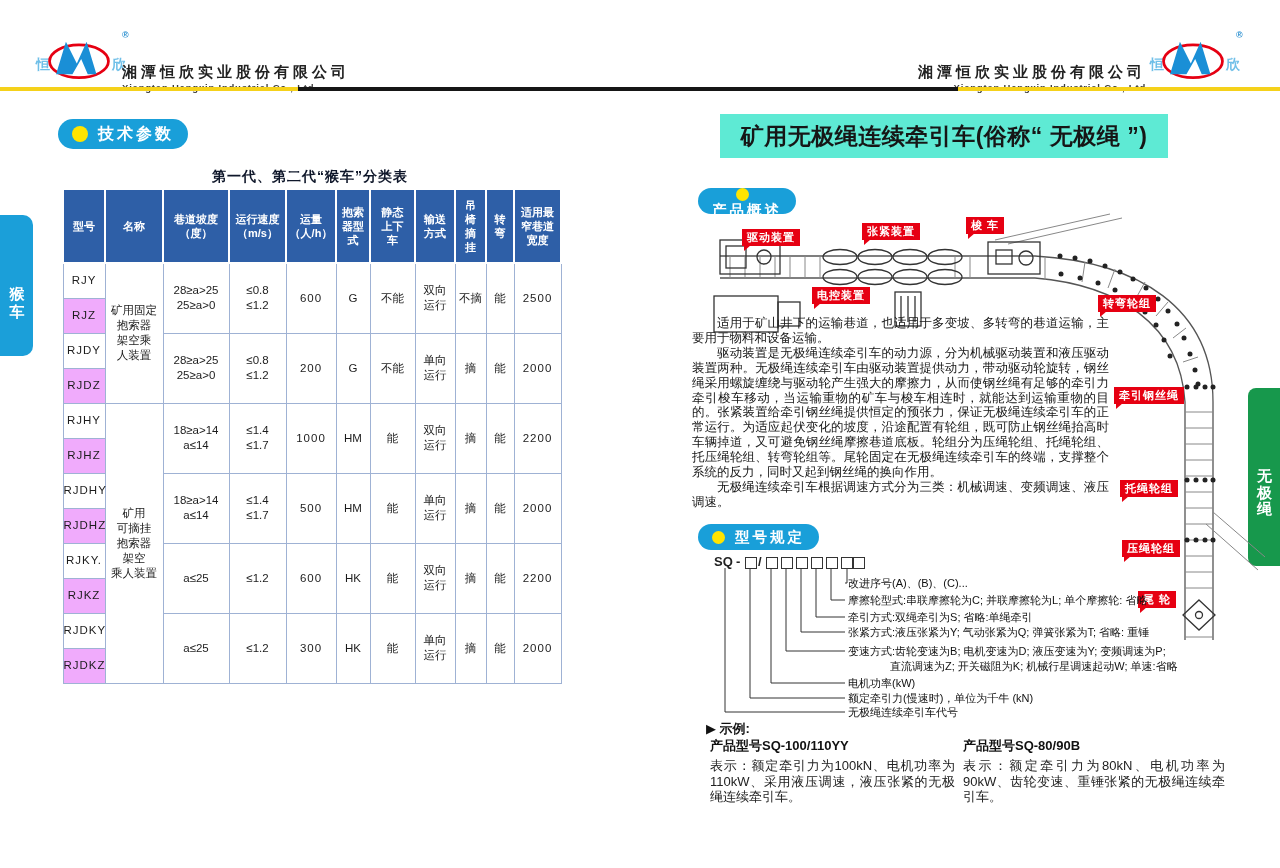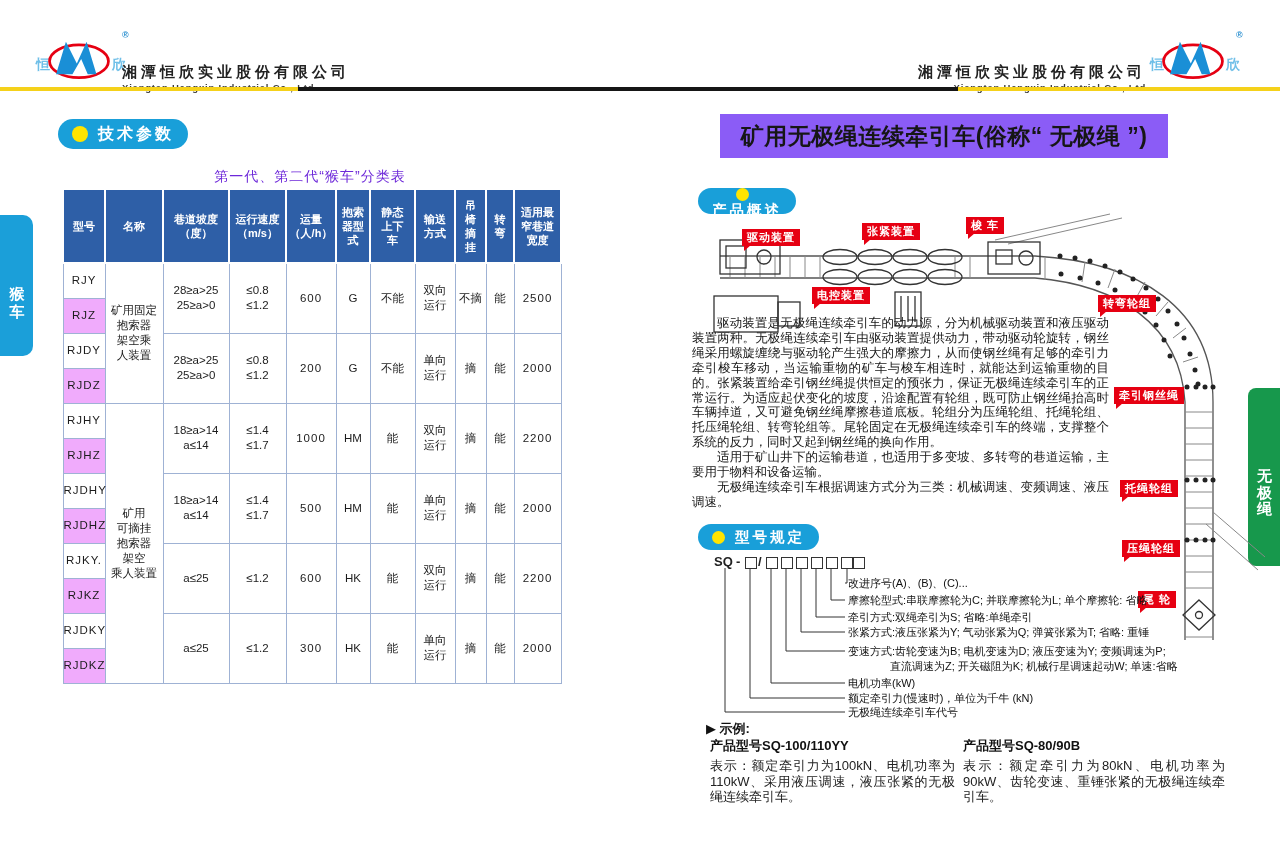--- a/index.html
+++ b/index.html
@@ -38,27 +38,27 @@
   
   .pill{position:absolute;background:#199fd9;border-radius:16px;color:#fff;font-weight:bold;
         display:flex;align-items:center;padding:0 14px;letter-spacing:3px;}
   .pill .dot{border-radius:50%;background:#ffe400;margin-right:10px;flex:0 0 auto;}
   .pill-tech{left:58px;top:119px;height:30px;font-size:16px;}
   .pill-tech .dot{width:16px;height:16px;}
   .pill-sm{height:26px;font-size:14.5px;border-radius:13px;}
   .pill-sm .dot{width:13px;height:13px;}
   .pill-overview{left:698px;top:188px;flex-direction:column;}
   .pill-model{left:698px;top:524px;}
-  .banner{position:absolute;left:720px;top:114px;width:448px;height:44px;background:#8b5cf6;
+  .banner{position:absolute;left:720px;top:114px;width:448px;height:44px;background:#5eead4;
           display:flex;align-items:center;justify-content:center;font-size:23px;font-weight:bold;
           color:#161616;letter-spacing:0.5px;}
 
   
   .tbl-title{position:absolute;left:60px;top:168px;width:500px;text-align:center;
-             font-size:14px;font-weight:normal;color:#6d28d9;letter-spacing:1px;}
+             font-size:14px;font-weight:bold;color:#0f172a;letter-spacing:1px;}
   table.spec{position:absolute;left:62px;top:188px;width:498px;border-collapse:collapse;
              table-layout:fixed;background:#fff;}
   table.spec th{background:#2e5fa7;color:#fff;font-size:11px;font-weight:bold;
                 border:2px solid #fff;padding:0;line-height:14px;height:72px;
                 white-space:pre-line;vertical-align:middle;text-align:center;}
   table.spec td{border:1px solid #9fb2d4;font-size:11.5px;color:#1c1c1c;text-align:center;
                 vertical-align:middle;padding:0;line-height:15px;white-space:pre-line;}
   table.spec tr{height:35px;}
   td.model{font-size:11px;letter-spacing:1px;}
   td.alt{background:#f0abfc;}
@@ -424,22 +424,22 @@
   <div class="rlabel" style="left:862px;top:223px;">张紧装置</div>
   <div class="rlabel" style="left:966px;top:217px;">梭 车</div>
   <div class="rlabel" style="left:812px;top:287px;">电控装置</div>
   <div class="rlabel" style="left:1098px;top:295px;">转弯轮组</div>
   <div class="rlabel" style="left:1114px;top:387px;">牵引钢丝绳</div>
   <div class="rlabel" style="left:1120px;top:480px;">托绳轮组</div>
   <div class="rlabel" style="left:1122px;top:540px;">压绳轮组</div>
   <div class="rlabel" style="left:1138px;top:591px;">尾 轮</div>
 
   <div class="overview">
+    <p>适用于矿山井下的运输巷道，也适用于多变坡、多转弯的巷道运输，主要用于物料和设备运输。</p>
     <p>驱动装置是无极绳连续牵引车的动力源，分为机械驱动装置和液压驱动装置两种。无极绳连续牵引车由驱动装置提供动力，带动驱动轮旋转，钢丝绳采用螺旋缠绕与驱动轮产生强大的摩擦力，从而使钢丝绳有足够的牵引力牵引梭车移动，当运输重物的矿车与梭车相连时，就能达到运输重物的目的。张紧装置给牵引钢丝绳提供恒定的预张力，保证无极绳连续牵引车的正常运行。为适应起伏变化的坡度，沿途配置有轮组，既可防止钢丝绳抬高时车辆掉道，又可避免钢丝绳摩擦巷道底板。轮组分为压绳轮组、托绳轮组、托压绳轮组、转弯轮组等。尾轮固定在无极绳连续牵引车的终端，支撑整个系统的反力，同时又起到钢丝绳的换向作用。</p>
-    <p>适用于矿山井下的运输巷道，也适用于多变坡、多转弯的巷道运输，主要用于物料和设备运输。</p>
     <p>无极绳连续牵引车根据调速方式分为三类：机械调速、变频调速、液压调速。</p>
   </div>
 
   <div class="pill pill-sm pill-model">
     <span class="dot"></span>
     <span>型号规定</span>
   </div>
 
   <span class="code-item" style="left:714px;">SQ</span>
   <span class="code-item" style="left:736px;">-</span>

